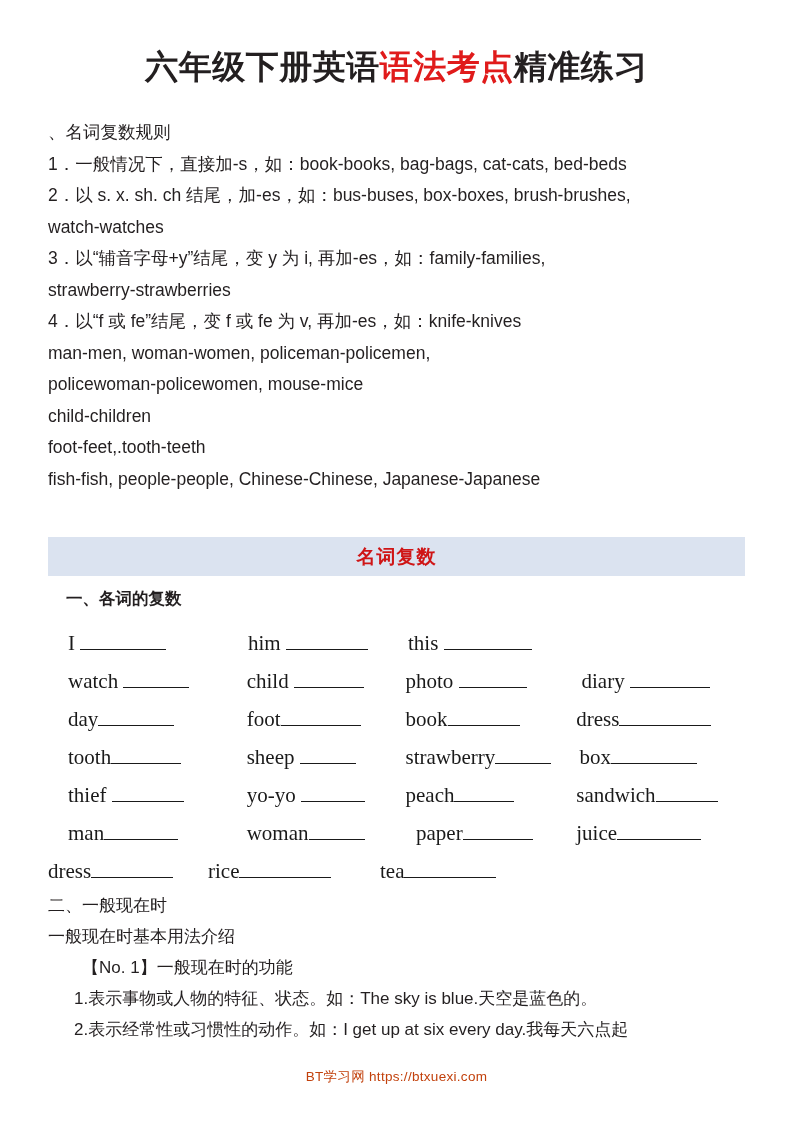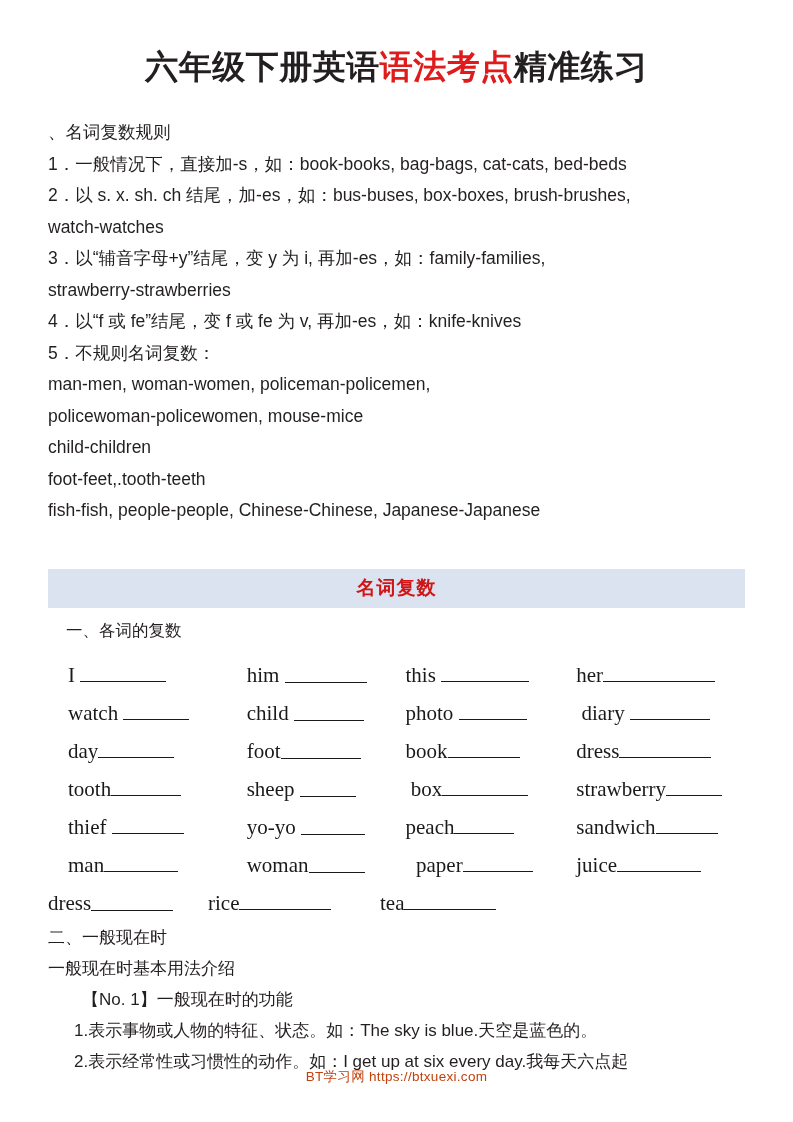--- a/index.html
+++ b/index.html
@@ -62,41 +62,42 @@
     font-weight: 700;
     font-size: 19px;
     letter-spacing: 1px;
   }
 
   
   .sub-heading {
     font-size: 16.5px;
     margin-top: 12px;
     padding-left: 18px;
+    font-weight: bold;
   }
 
   
   .grid {
     margin-top: 8px;
     font-family: "Liberation Serif", serif;
     font-size: 21px;
     color: #1a1a1a;
   }
   .grid-row {
     display: flex;
     height: 38px;
     align-items: flex-end;
   }
   .cell {
     display: flex;
     align-items: baseline;
     box-sizing: border-box;
   }
   .cell.c1 { width: 200px; padding-left: 20px; }
-  .cell.c2 { width: 160px; align-items: center; }
+  .cell.c2 { width: 160px; }
   .cell.c3 { width: 172px; }
   .cell.c4 { width: 170px; }
 
   .word { white-space: pre; }
   .blank {
     display: inline-block;
     border-bottom: 1.3px solid #1a1a1a;
     height: 15px;
   }
 
@@ -131,21 +132,20 @@
   </h1>
 
   <div class="rules">
     <div class="line">、名词复数规则</div>
     <div class="line">1．一般情况下，直接加-s，如：book-books, bag-bags, cat-cats, bed-beds</div>
     <div class="line">2．以 s. x. sh. ch 结尾，加-es，如：bus-buses, box-boxes, brush-brushes,</div>
     <div class="line">watch-watches</div>
     <div class="line">3．以“辅音字母+y”结尾，变 y 为 i, 再加-es，如：family-families,</div>
     <div class="line">strawberry-strawberries</div>
     <div class="line">4．以“f 或 fe”结尾，变 f 或 fe 为 v, 再加-es，如：knife-knives</div>
-    <div class="line">5．不规则名词复数：</div>
     <div class="line">man-men, woman-women, policeman-policemen,</div>
     <div class="line">policewoman-policewomen, mouse-mice</div>
     <div class="line">child-children</div>
     <div class="line">foot-feet,.tooth-teeth</div>
     <div class="line">fish-fish, people-people, Chinese-Chinese, Japanese-Japanese</div>
   </div>
 
   <div class="banner">
     <span class="banner-title">名词复数</span>
   </div>
@@ -159,24 +159,20 @@
           <span class="blank" style="width: 86px;"></span>
         </div>
         <div class="cell c2">
           <span class="word">him </span>
           <span class="blank" style="width: 82px;"></span>
         </div>
         <div class="cell c3">
           <span class="word">this </span>
           <span class="blank" style="width: 88px;"></span>
         </div>
-        <div class="cell c4">
-          <span class="word">her</span>
-          <span class="blank" style="width: 112px;"></span>
-        </div>
       </div>
       <div class="grid-row">
         <div class="cell c1">
           <span class="word">watch </span>
           <span class="blank" style="width: 66px;"></span>
         </div>
         <div class="cell c2">
           <span class="word">child </span>
           <span class="blank" style="width: 70px;"></span>
         </div>
@@ -209,27 +205,27 @@
       </div>
       <div class="grid-row">
         <div class="cell c1">
           <span class="word">tooth</span>
           <span class="blank" style="width: 70px;"></span>
         </div>
         <div class="cell c2">
           <span class="word">sheep </span>
           <span class="blank" style="width: 56px;"></span>
         </div>
+        <div class="cell c4">
+          <span class="word">strawberry</span>
+          <span class="blank" style="width: 56px;"></span>
+        </div>
         <div class="cell c3">
           <span class="word"> box</span>
           <span class="blank" style="width: 86px;"></span>
-        </div>
-        <div class="cell c4">
-          <span class="word">strawberry</span>
-          <span class="blank" style="width: 56px;"></span>
         </div>
       </div>
       <div class="grid-row">
         <div class="cell c1">
           <span class="word">thief </span>
           <span class="blank" style="width: 72px;"></span>
         </div>
         <div class="cell c2">
           <span class="word">yo-yo </span>
           <span class="blank" style="width: 64px;"></span>

